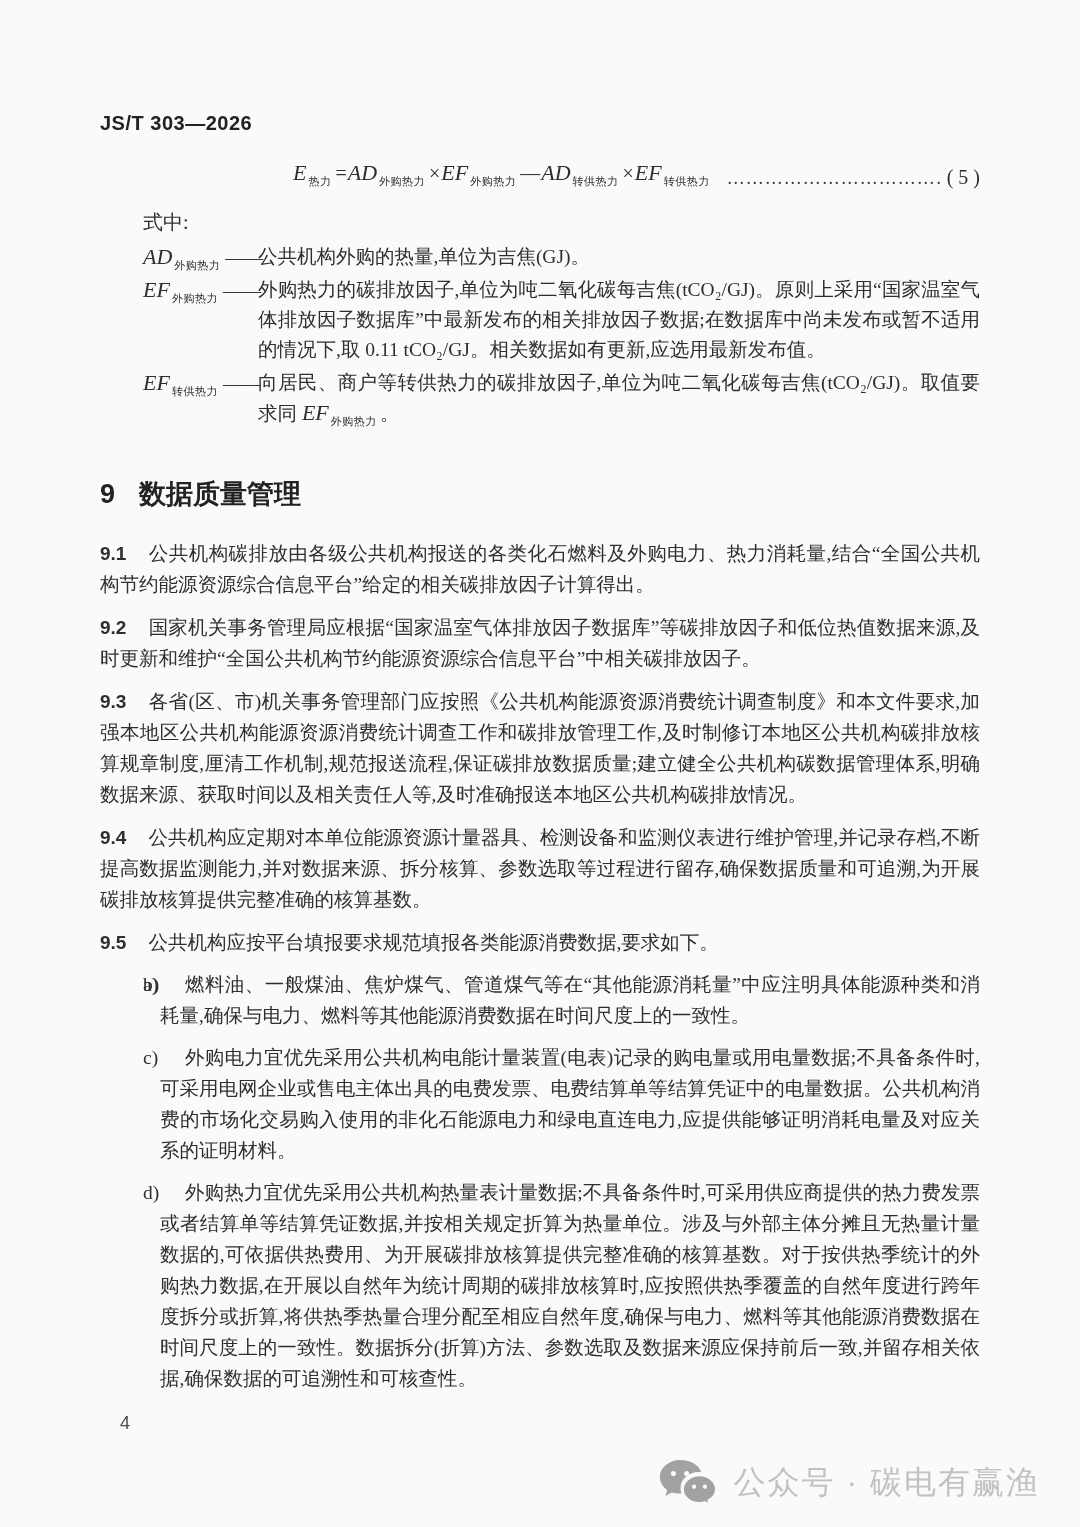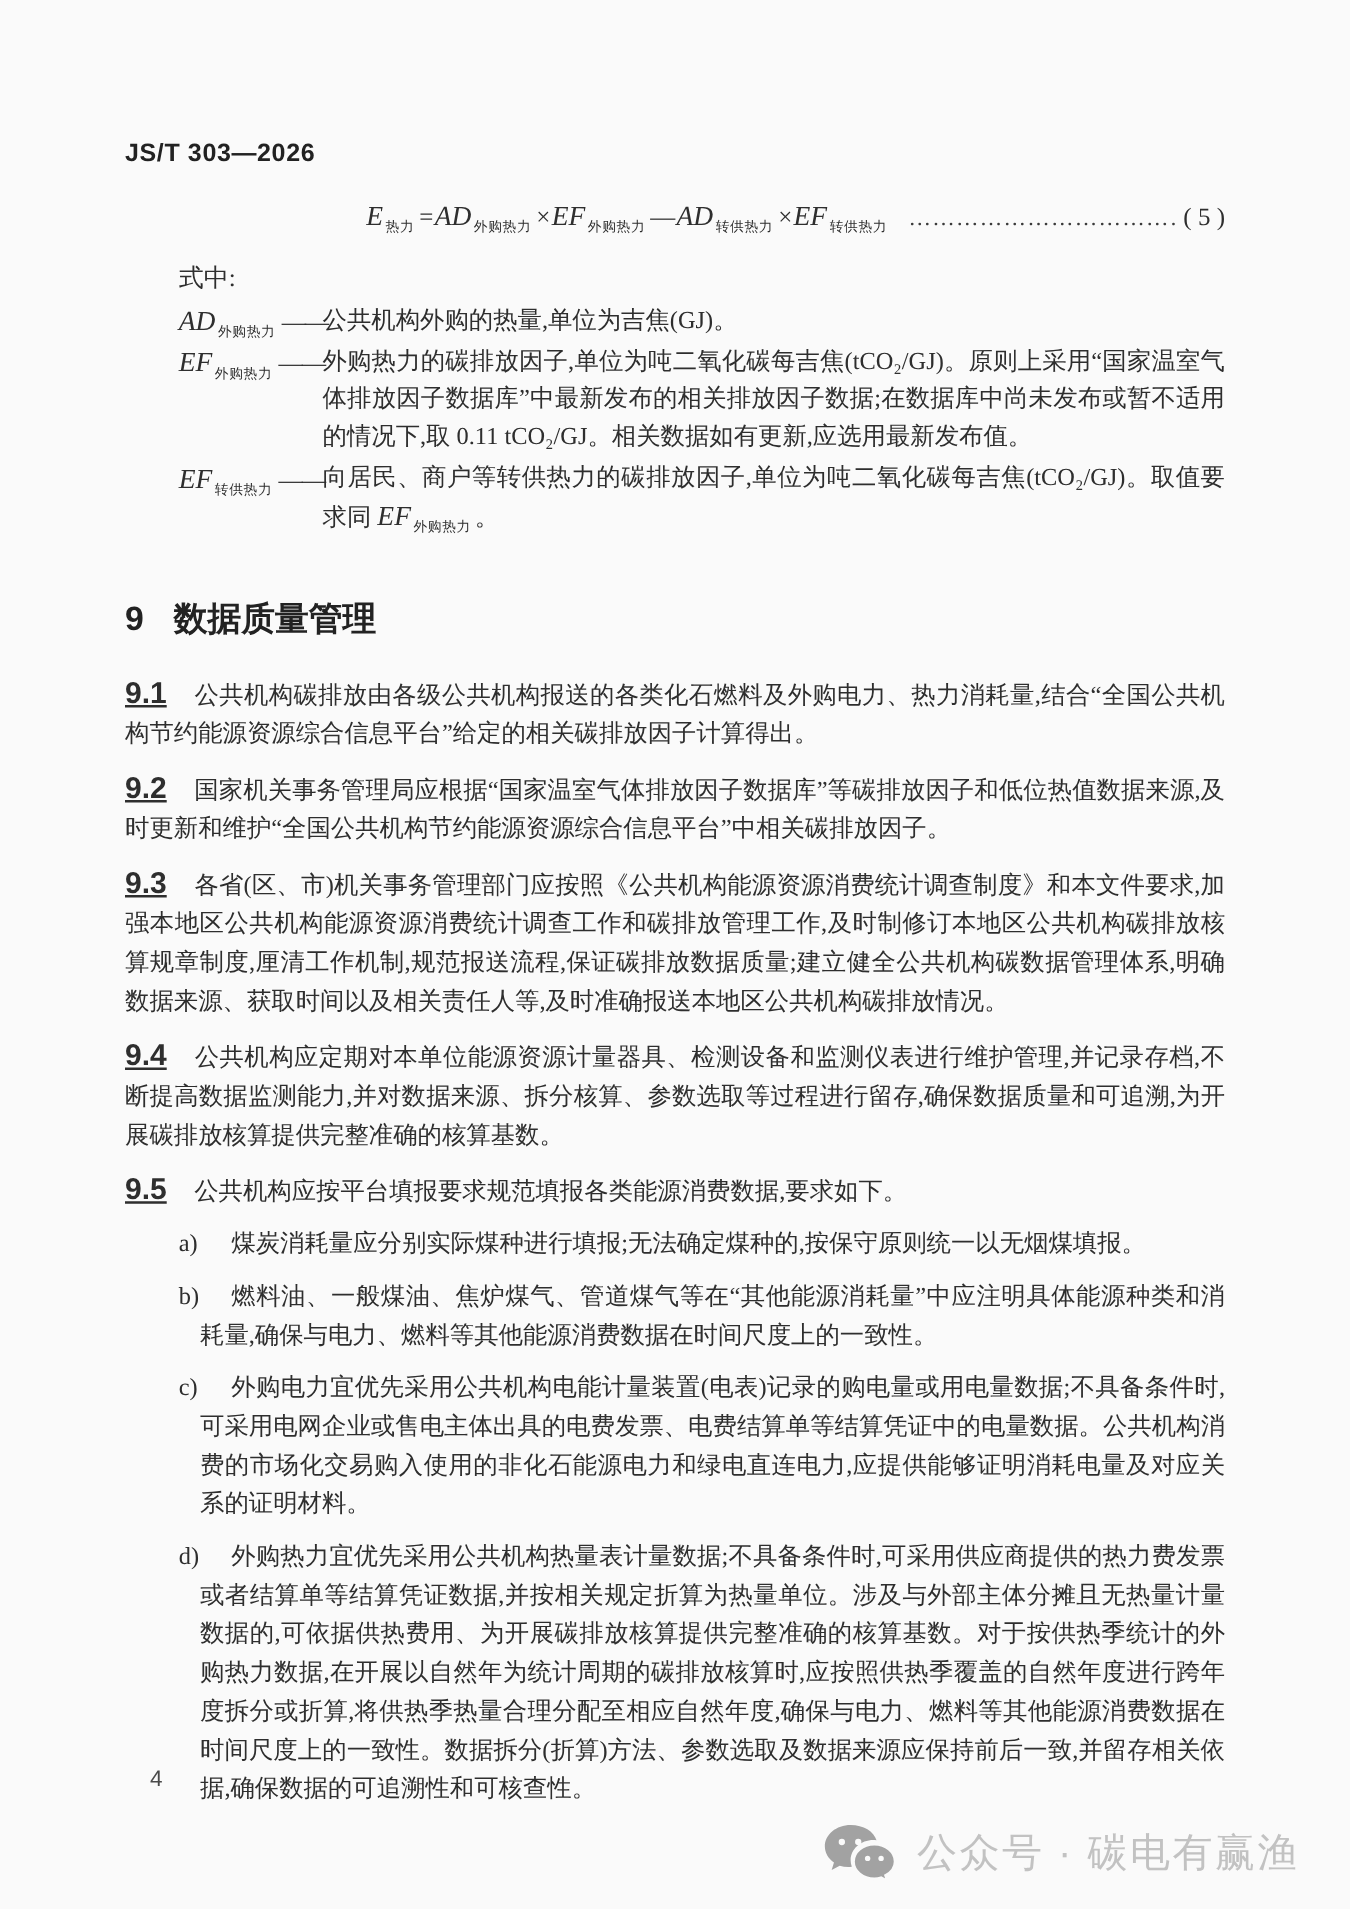--- a/index.html
+++ b/index.html
@@ -20,21 +20,21 @@
   .doc-header {
     font-family: "Liberation Sans", "DejaVu Sans", sans-serif;
     font-weight: bold;
     font-size: 20px;
     color: #222;
     letter-spacing: 0.5px;
   }
   
   .formula-row {
     display: flex;
-    align-items: center;
+    align-items: flex-end;
     margin: 25px 0 20px 0;
     font-size: 21px;
     white-space: nowrap;
   }
   .formula-eq { margin-left: 193px; }
   .f-sym { font-style: italic; font-family: "Liberation Serif", serif; font-size: 22px; }
   .f-sub { font-size: 11px; vertical-align: -5px; letter-spacing: 0.5px; margin: 0 3px 0 2px; }
   .f-op { font-size: 20px; margin: 0 1px; }
   .formula-dots {
     flex: 1;
@@ -67,23 +67,22 @@
   .clauses { margin-top: 26px; }
   .clause {
     font-size: 19.5px;
     line-height: 31px;
     text-align: justify;
     margin-top: 12px;
   }
   .clause-num {
     font-family: "Liberation Sans", "DejaVu Sans", sans-serif;
     font-weight: 600;
-    font-size: 24px;
+    font-size: 19px;
     margin-right: 22px;
-    text-decoration: underline;
   }
   
   .sub-list { margin-top: 4px; }
   .sub-item {
     position: relative;
     padding-left: 60px;
     text-indent: 25px;
     font-size: 19.5px;
     line-height: 31px;
     text-align: justify;
@@ -167,21 +166,21 @@
 
     <p class="clause"><span class="clause-num">9.2</span><span>国家机关事务管理局应根据“国家温室气体排放因子数据库”等碳排放因子和低位热值数据来源,及时更新和维护“全国公共机构节约能源资源综合信息平台”中相关碳排放因子。</span></p>
 
     <p class="clause"><span class="clause-num">9.3</span><span>各省(区、市)机关事务管理部门应按照《公共机构能源资源消费统计调查制度》和本文件要求,加强本地区公共机构能源资源消费统计调查工作和碳排放管理工作,及时制修订本地区公共机构碳排放核算规章制度,厘清工作机制,规范报送流程,保证碳排放数据质量;建立健全公共机构碳数据管理体系,明确数据来源、获取时间以及相关责任人等,及时准确报送本地区公共机构碳排放情况。</span></p>
 
     <p class="clause"><span class="clause-num">9.4</span><span>公共机构应定期对本单位能源资源计量器具、检测设备和监测仪表进行维护管理,并记录存档,不断提高数据监测能力,并对数据来源、拆分核算、参数选取等过程进行留存,确保数据质量和可追溯,为开展碳排放核算提供完整准确的核算基数。</span></p>
 
     <p class="clause"><span class="clause-num">9.5</span><span>公共机构应按平台填报要求规范填报各类能源消费数据,要求如下。</span></p>
 
     <div class="sub-list">
-      <div class="sub-item"><span class="sub-label">a)</span><span>煤炭消耗量应分别实际煤种进行填报;无法确定煤种的,按保守原则统一以无烟煤填报。</span></div>
+      <div class="sub-item"><span class="sub-label">a)</span></div>
       <div class="sub-item"><span class="sub-label">b)</span><span>燃料油、一般煤油、焦炉煤气、管道煤气等在“其他能源消耗量”中应注明具体能源种类和消耗量,确保与电力、燃料等其他能源消费数据在时间尺度上的一致性。</span></div>
       <div class="sub-item"><span class="sub-label">c)</span><span>外购电力宜优先采用公共机构电能计量装置(电表)记录的购电量或用电量数据;不具备条件时,可采用电网企业或售电主体出具的电费发票、电费结算单等结算凭证中的电量数据。公共机构消费的市场化交易购入使用的非化石能源电力和绿电直连电力,应提供能够证明消耗电量及对应关系的证明材料。</span></div>
       <div class="sub-item"><span class="sub-label">d)</span><span>外购热力宜优先采用公共机构热量表计量数据;不具备条件时,可采用供应商提供的热力费发票或者结算单等结算凭证数据,并按相关规定折算为热量单位。涉及与外部主体分摊且无热量计量数据的,可依据供热费用、为开展碳排放核算提供完整准确的核算基数。对于按供热季统计的外购热力数据,在开展以自然年为统计周期的碳排放核算时,应按照供热季覆盖的自然年度进行跨年度拆分或折算,将供热季热量合理分配至相应自然年度,确保与电力、燃料等其他能源消费数据在时间尺度上的一致性。数据拆分(折算)方法、参数选取及数据来源应保持前后一致,并留存相关依据,确保数据的可追溯性和可核查性。</span></div>
     </div>
 
   </div>
 
   <div class="page-number">4</div>
 
   <div class="watermark">

